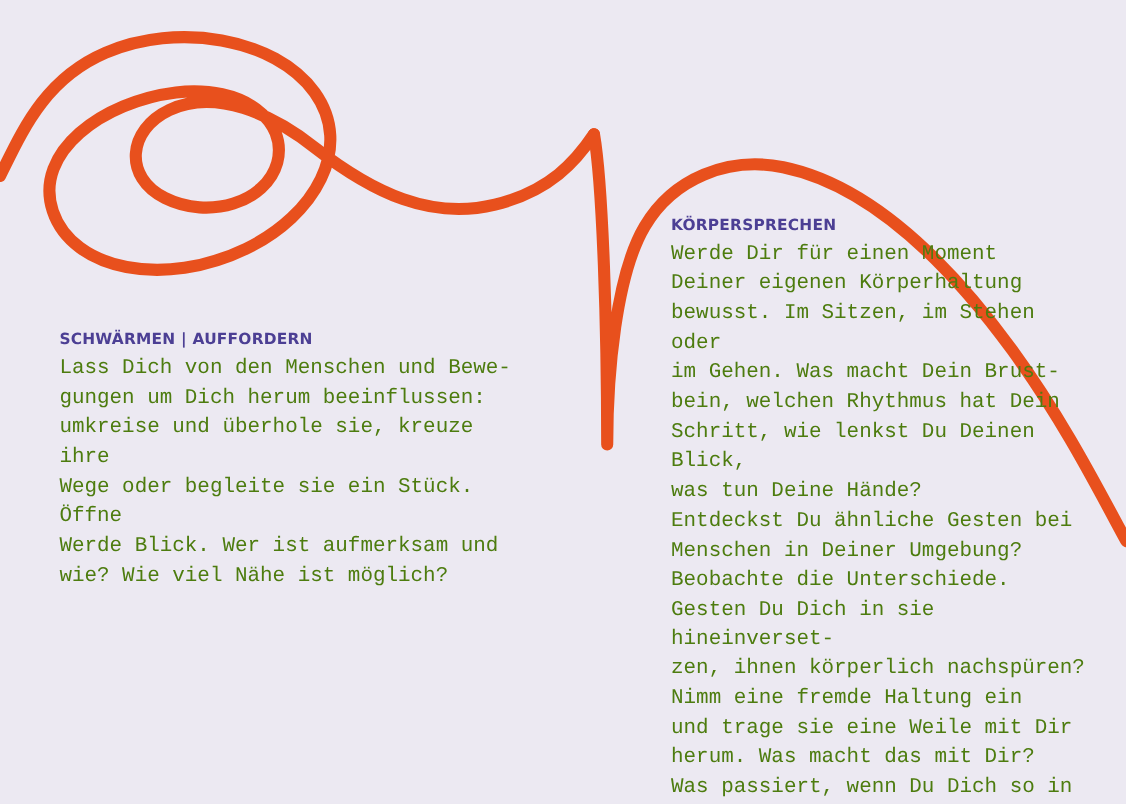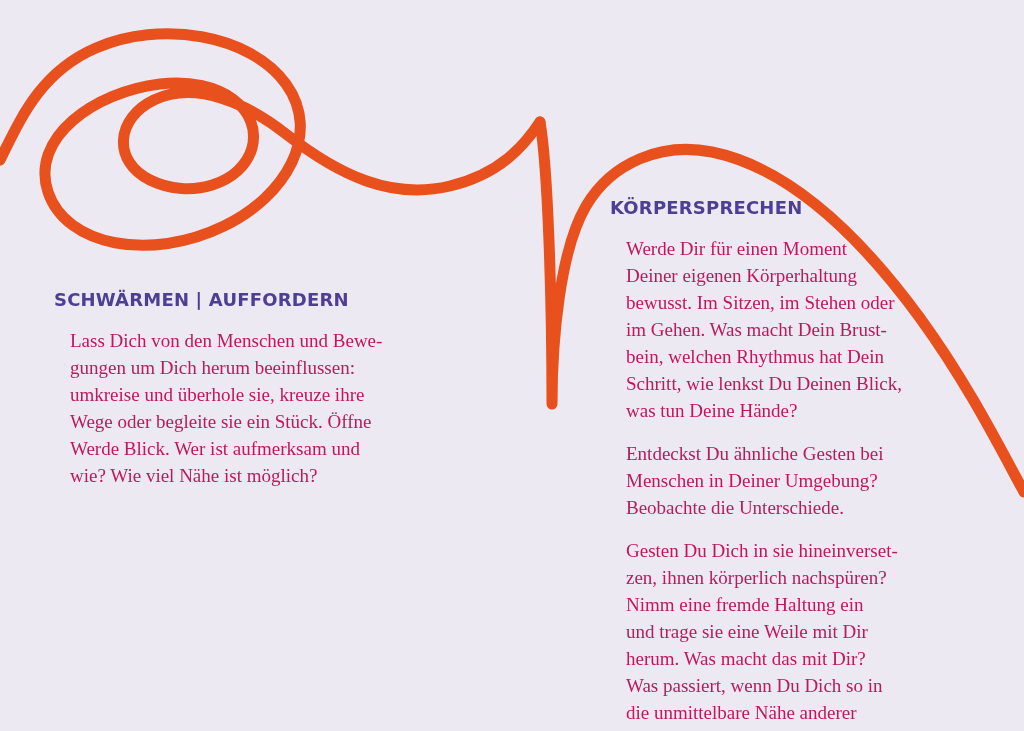--- a/index.html
+++ b/index.html
@@ -26,43 +26,43 @@
     width: 1024px;
     height: 731px;
     pointer-events: none;
   }
   .column {
     position: absolute;
     color: #5b4b9e;
   }
   .col-left {
     left: 54px;
-    top: 288px;
+    top: 300px;
     width: 430px;
   }
   .col-right {
     left: 610px;
     top: 196px;
     width: 380px;
   }
   .col-heading {
     font-family: "DejaVu Sans", sans-serif;
     font-weight: bold;
-    font-size: 18px;
+    font-size: 14px;
     letter-spacing: 0.2px;
     color: #4c3f94;
     margin: 0 0 2px 0;
     line-height: 1.35;
   }
   .col-body {
-    font-family: Liberation Serif, serif;
+    font-family: Liberation Mono, monospace;
     font-size: 19px;
     line-height: 1.42;
-    color: #be185d;
-    margin: 16px;
+    color: #4d7c0f;
+    margin: 0;
     white-space: pre-line;
   }
   .col-body + .col-body {
     margin-top: 0;
   }
 </style>
 </head>
 <body>
 
 <div class="page">

